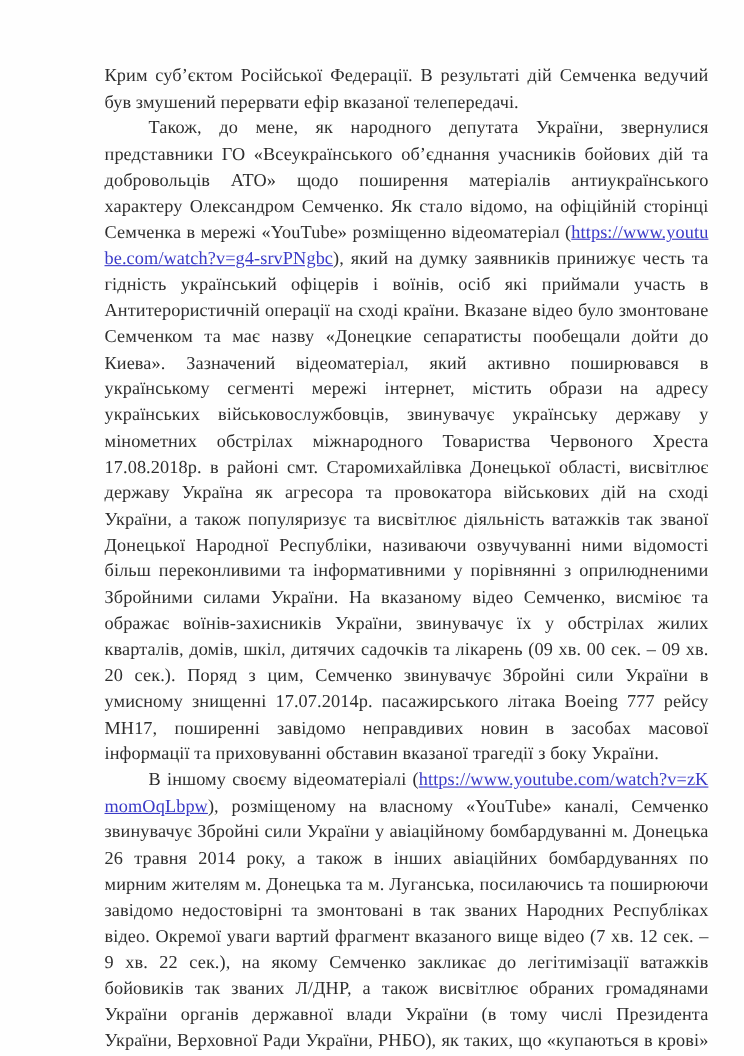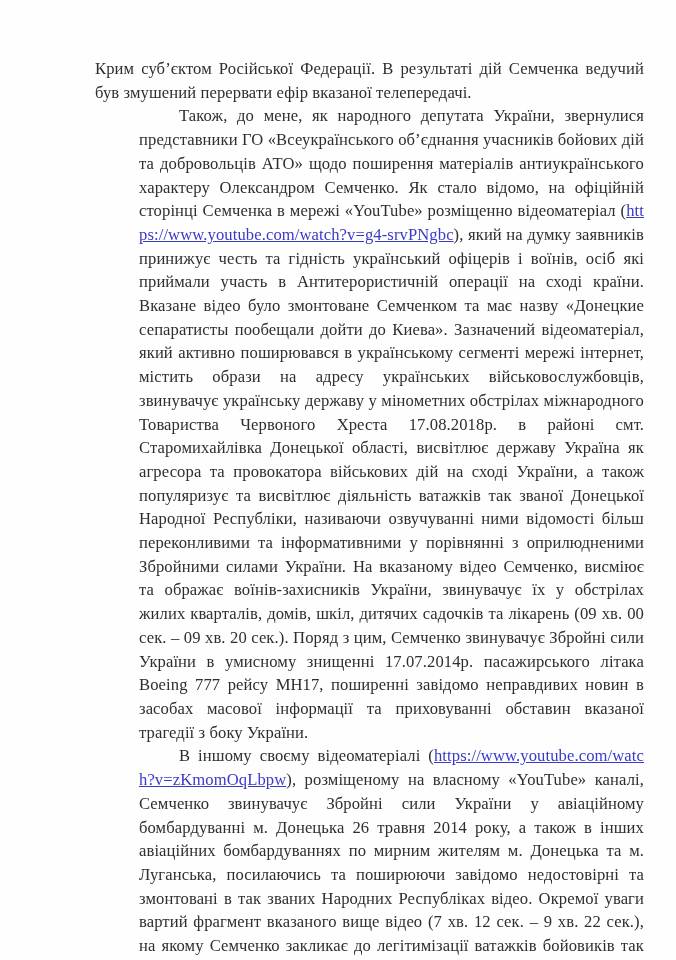--- a/index.html
+++ b/index.html
@@ -22,21 +22,20 @@
     font-size: 16.6px;
     line-height: 23.7px;
     text-align: justify;
     letter-spacing: 0.1px;
   }
   .para {
     margin: 0;
   }
   .para.indent {
     text-indent: 40px;
-    margin-left: 44px;
   }
   a.hyperlink {
     color: var(--link-color, #3a3ac8);
     text-decoration: underline;
     word-break: break-all;
     cursor: pointer;
   }
 </style>
 </head>
 <body>

